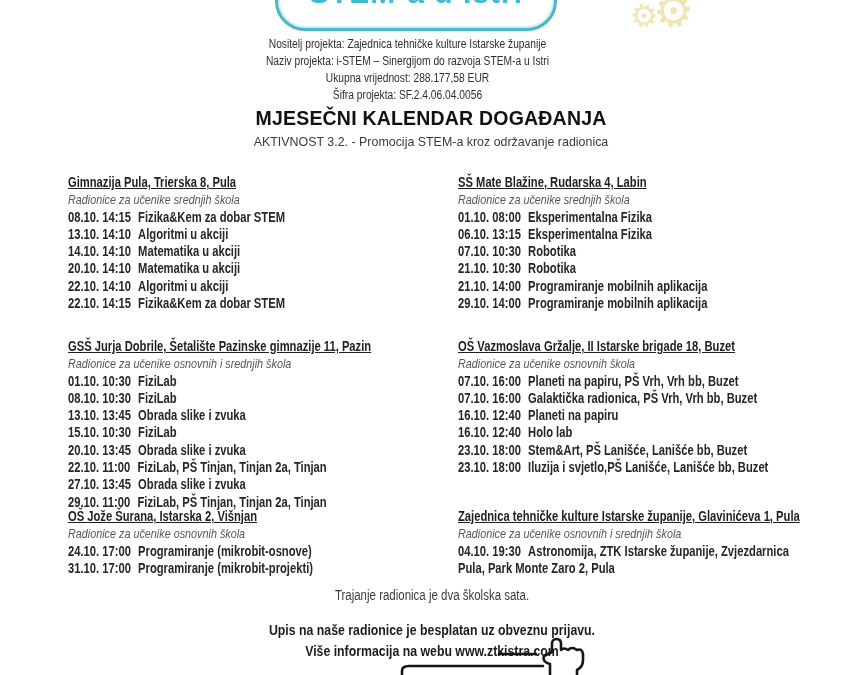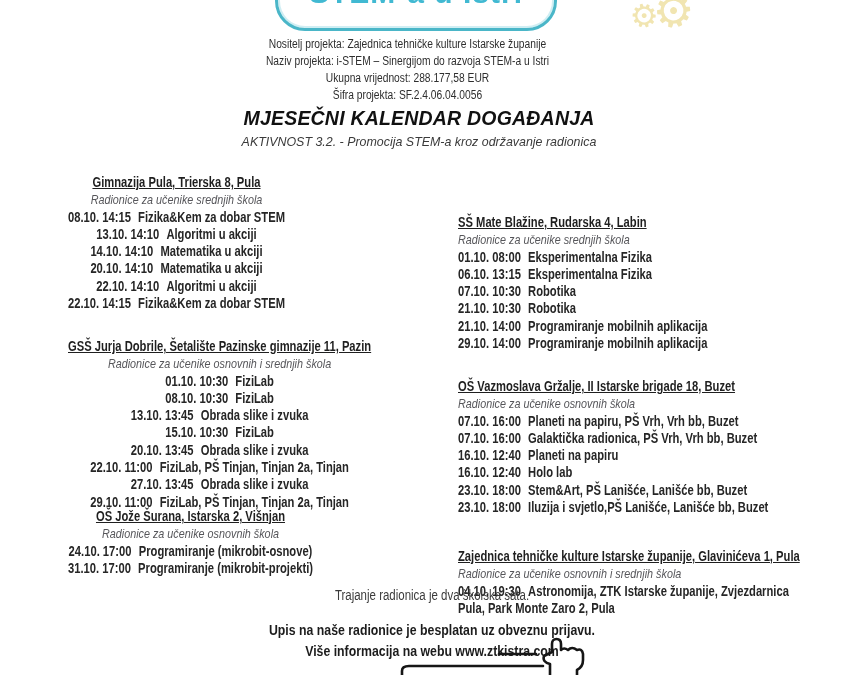--- a/index.html
+++ b/index.html
@@ -22,27 +22,27 @@
   .gear-small{font-size:32px;display:inline-block;transform:rotate(-15deg);}
   .gear-big{font-size:46px;display:inline-block;margin-left:-10px;transform:rotate(12deg);}
   
   .project-info{
     position:absolute;left:0;top:36px;width:815px;text-align:center;
     font-size:12.5px;line-height:17px;color:#2e2e2e;
     transform:scaleX(.82);transform-origin:50% 0;
   }
   .project-info div{white-space:nowrap;}
   
-  .title-block{position:absolute;left:4px;top:106px;width:830px;text-align:center;font-style:italic;}
+  .title-block{position:absolute;left:16px;top:106px;width:830px;text-align:center;}
   .title-main{font-size:19.5px;line-height:25px;font-weight:bold;color:#111111;letter-spacing:.2px;}
   .title-sub{font-size:13.5px;line-height:21px;color:#3a3a3a;transform:scaleX(.92);transform-origin:50% 0;white-space:nowrap;}
   
   .col{position:absolute;top:174px;height:420px;}
-  #col-left{left:68px;width:400px;text-align:center;}
-  #col-right{left:458px;width:406px;margin-top:40px;}
+  #col-left{left:68px;width:400px;}
+  #col-right{left:458px;width:406px;}
   .venue{position:absolute;left:0;}
   .venue:nth-of-type(1){top:0;}
   .venue:nth-of-type(2){top:164px;}
   .venue:nth-of-type(3){top:334px;}
   .venue h3{
     margin:0;font-size:14px;line-height:17.3px;font-weight:bold;color:#1f1f1f;
     text-decoration:underline;white-space:nowrap;transform:scaleX(.8);transform-origin:0 0;
   }
   .audience{
     margin:0;font-size:13.5px;line-height:17.3px;font-style:italic;color:#56565a;

